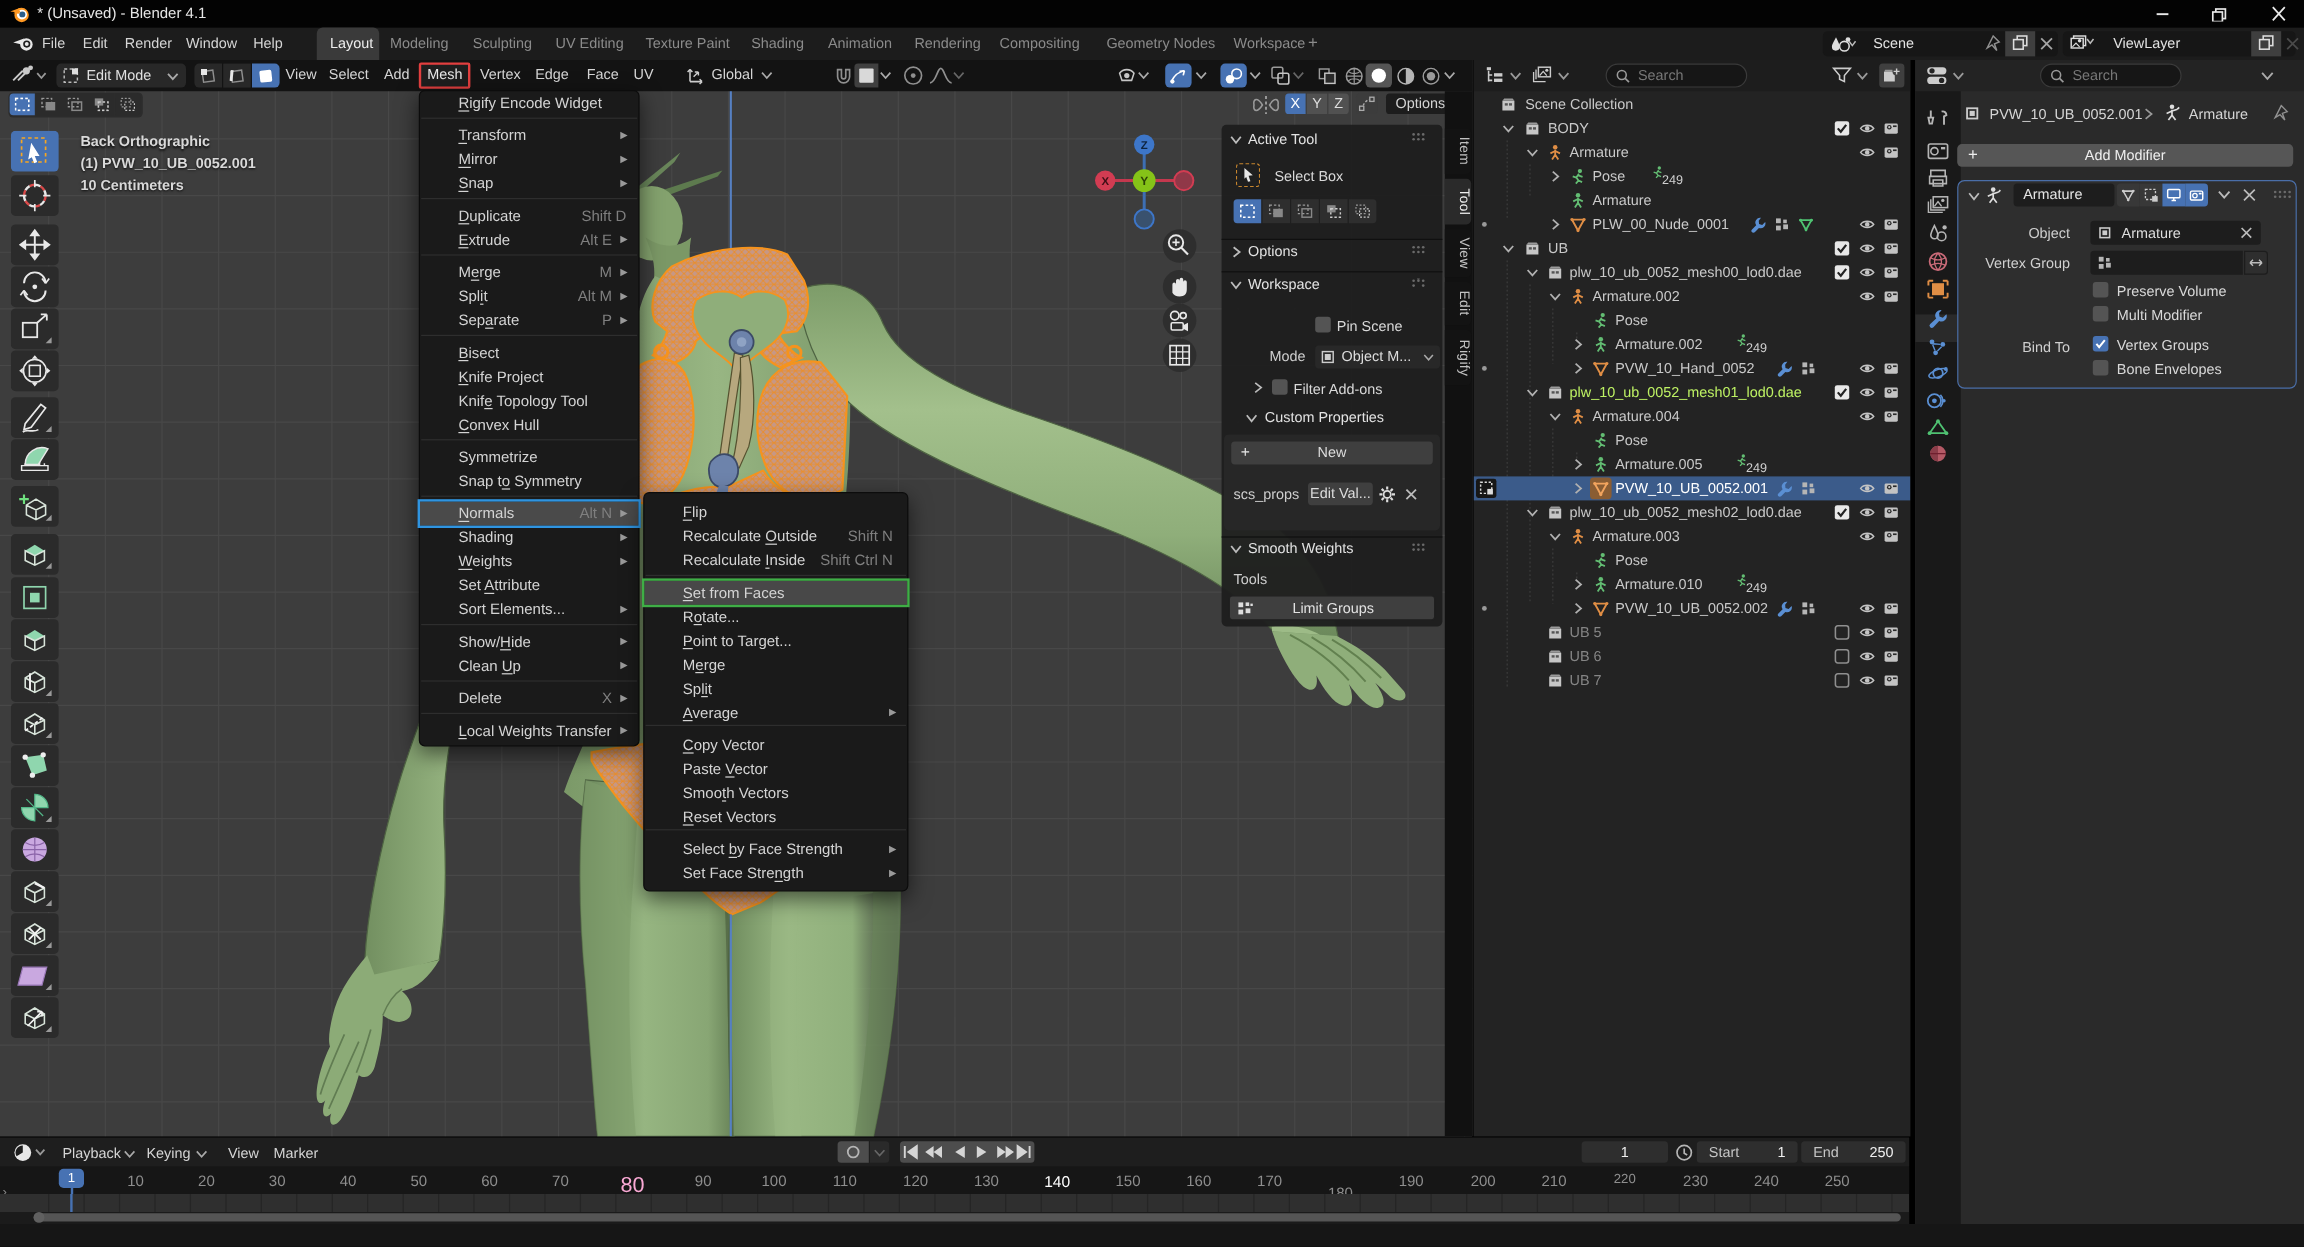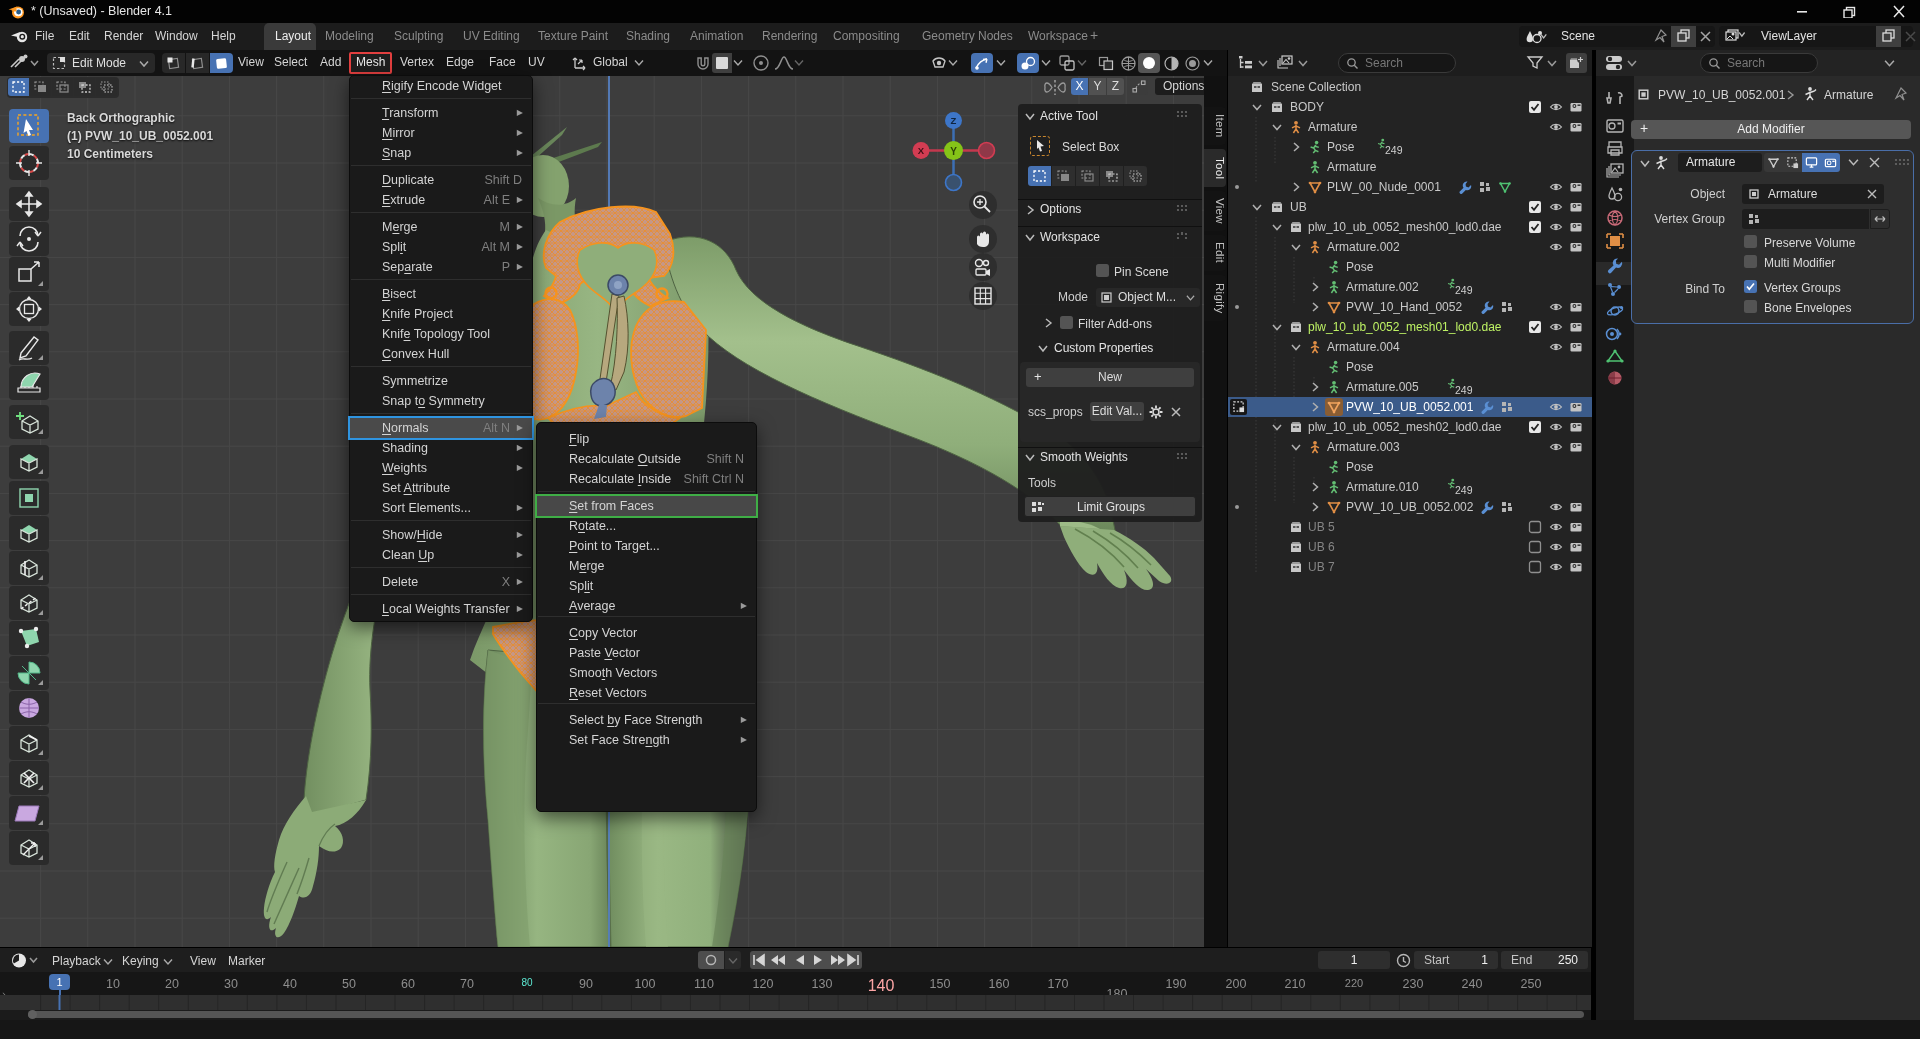--- a/index.html
+++ b/index.html
@@ -918,21 +918,21 @@
         <span class="hk">X</span>
         <span class="arr">▶</span>
       </div>
   <div class="msep" style="top:518px"></div>
   <div class="mi" style="top:523px">
         <span class="lbl"><span class="u">L</span>ocal Weights Transfer</span>
         <span class="arr">▶</span>
       </div>
 </div>
 
-<div class="menu" style="left:536px;top:372px;width:221px;height:390px">
+<div class="menu" style="left:536px;top:360px;width:221px;height:333px">
   <div class="mi" style="top:6px">
         <span class="lbl"><span class="u">F</span>lip</span>
       </div>
   <div class="mi" style="top:26px">
         <span class="lbl">Recalculate <span class="u">O</span>utside</span>
         <span class="hk" style="right:12px">Shift N</span>
       </div>
   <div class="mi" style="top:46px">
         <span class="lbl">Recalculate <span class="u">I</span>nside</span>
         <span class="hk" style="right:12px">Shift Ctrl N</span>
@@ -1683,27 +1683,27 @@
     </svg>
 <div class="abs" style="left:58.5px;top:40px;width:2px;height:8px;background:#4772b3"></div>
 <div class="abs" style="left:49px;top:26px;width:21px;height:16px;background:#4772b3;border-radius:4px;text-align:center;line-height:16px;color:#fff;font-size:11px">1</div>
 <div class="abs" style="left:93px;top:29px;width:40px;text-align:center;color:#8e8e8e;font-size:12.5px">10</div>
 <div class="abs" style="left:152px;top:29px;width:40px;text-align:center;color:#8e8e8e;font-size:12.5px">20</div>
 <div class="abs" style="left:211px;top:29px;width:40px;text-align:center;color:#8e8e8e;font-size:12.5px">30</div>
 <div class="abs" style="left:270px;top:29px;width:40px;text-align:center;color:#8e8e8e;font-size:12.5px">40</div>
 <div class="abs" style="left:329px;top:29px;width:40px;text-align:center;color:#8e8e8e;font-size:12.5px">50</div>
 <div class="abs" style="left:388px;top:29px;width:40px;text-align:center;color:#8e8e8e;font-size:12.5px">60</div>
 <div class="abs" style="left:447px;top:29px;width:40px;text-align:center;color:#8e8e8e;font-size:12.5px">70</div>
-<div class="abs" style="left:507px;top:29px;width:40px;text-align:center;color:#5eead4;font-size:10px">80</div>
+<div class="abs" style="left:507px;top:29px;width:40px;text-align:center;color:#f9a8d4;font-size:18px">80</div>
 <div class="abs" style="left:566px;top:29px;width:40px;text-align:center;color:#8e8e8e;font-size:12.5px">90</div>
 <div class="abs" style="left:625px;top:29px;width:40px;text-align:center;color:#8e8e8e;font-size:12.5px">100</div>
 <div class="abs" style="left:684px;top:29px;width:40px;text-align:center;color:#8e8e8e;font-size:12.5px">110</div>
 <div class="abs" style="left:743px;top:29px;width:40px;text-align:center;color:#8e8e8e;font-size:12.5px">120</div>
 <div class="abs" style="left:802px;top:29px;width:40px;text-align:center;color:#8e8e8e;font-size:12.5px">130</div>
-<div class="abs" style="left:861px;top:29px;width:40px;text-align:center;color:#fca5a5;font-size:16px">140</div>
+<div class="abs" style="left:861px;top:29px;width:40px;text-align:center;color:#ffffff;font-size:13px">140</div>
 <div class="abs" style="left:920px;top:29px;width:40px;text-align:center;color:#8e8e8e;font-size:12.5px">150</div>
 <div class="abs" style="left:979px;top:29px;width:40px;text-align:center;color:#8e8e8e;font-size:12.5px">160</div>
 <div class="abs" style="left:1038px;top:29px;width:40px;text-align:center;color:#8e8e8e;font-size:12.5px">170</div>
 <div class="abs" style="left:1097px;top:39px;width:40px;text-align:center;color:#8e8e8e;font-size:12.5px">180</div>
 <div class="abs" style="left:1156px;top:29px;width:40px;text-align:center;color:#8e8e8e;font-size:12.5px">190</div>
 <div class="abs" style="left:1216px;top:29px;width:40px;text-align:center;color:#8e8e8e;font-size:12.5px">200</div>
 <div class="abs" style="left:1275px;top:29px;width:40px;text-align:center;color:#8e8e8e;font-size:12.5px">210</div>
 <div class="abs" style="left:1334px;top:29px;width:40px;text-align:center;color:#8e8e8e;font-size:11px">220</div>
 <div class="abs" style="left:1393px;top:29px;width:40px;text-align:center;color:#8e8e8e;font-size:12.5px">230</div>
 <div class="abs" style="left:1452px;top:29px;width:40px;text-align:center;color:#8e8e8e;font-size:12.5px">240</div>

